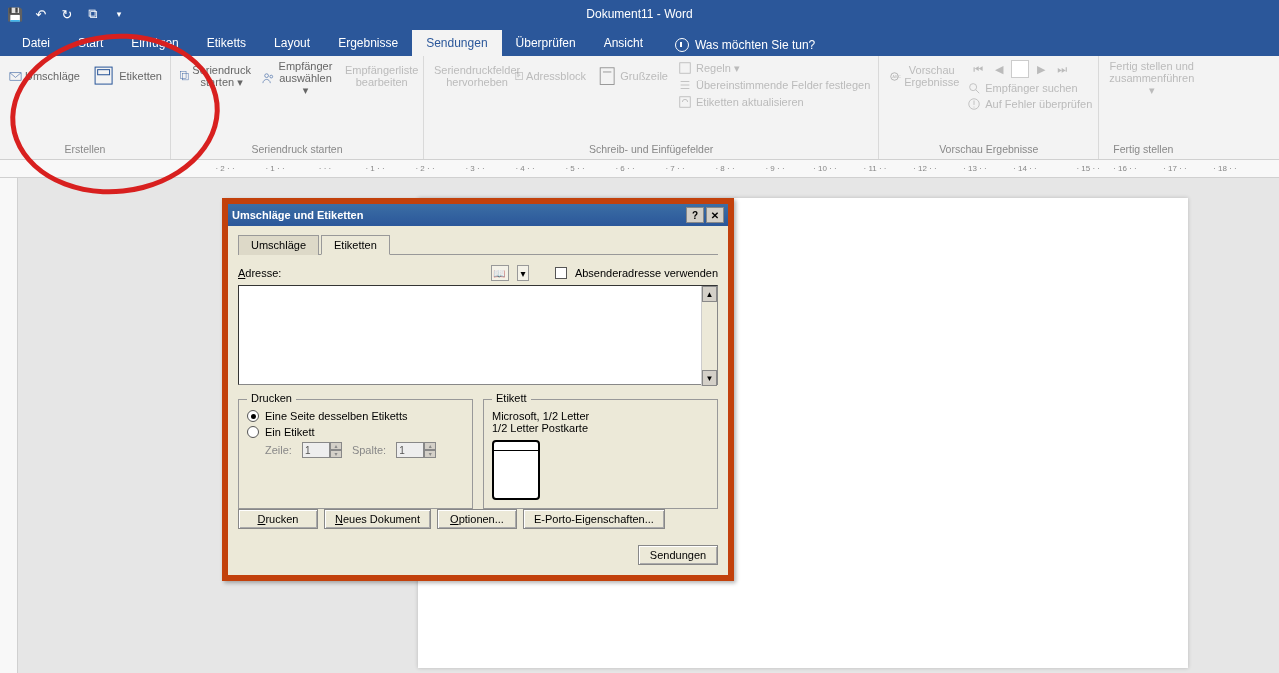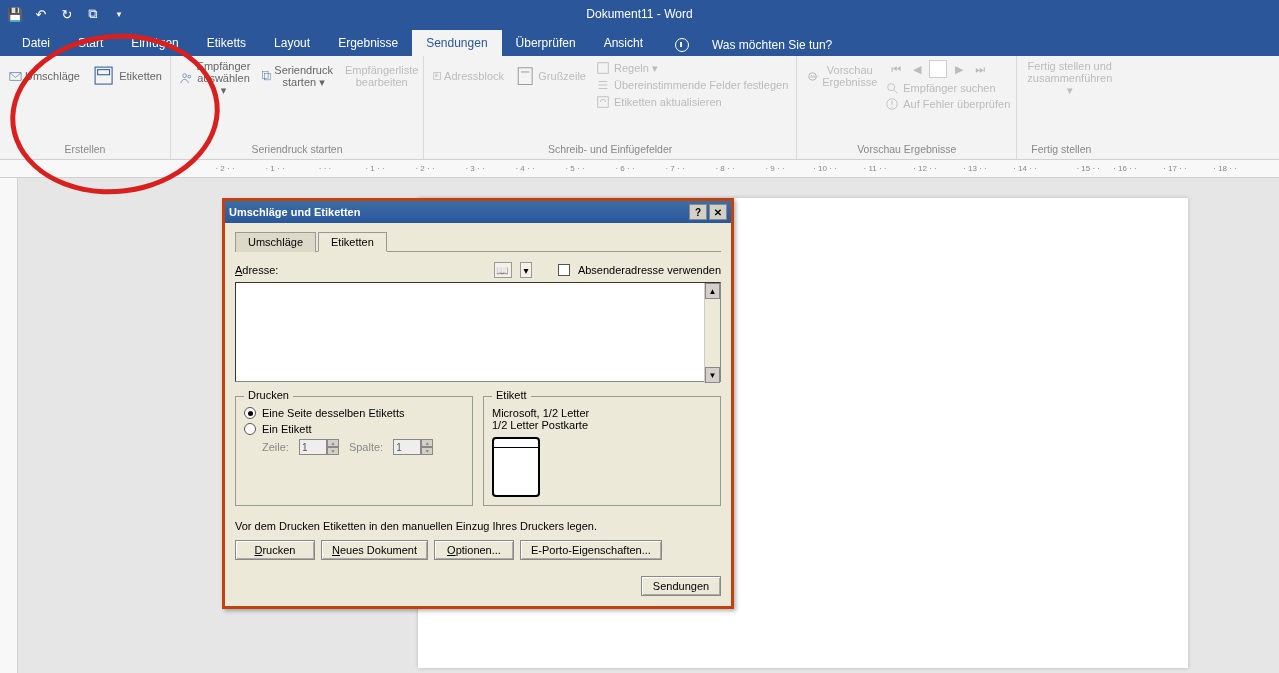--- a/index.html
+++ b/index.html
@@ -8,21 +8,21 @@
   
   .titlebar { height: 28px; background: #2b579a; color: #fff; display: flex; align-items: center; padding: 0 4px; position: relative; }
   .qat { display: flex; gap: 4px; align-items: center; }
   .qat-btn { width: 22px; height: 22px; display:flex; align-items:center; justify-content:center; color:#fff; font-size:13px; }
   .title-text { position:absolute; left:0; right:0; text-align:center; font-size:12px; pointer-events:none; }
 
   
   .tabbar { height: 28px; background:#2b579a; display:flex; align-items:flex-end; padding-left:8px; }
   .tab { padding: 6px 14px; color:#fff; font-size:12px; cursor:pointer; }
   .tab.active { background:#f3f3f3; color:#2b579a; }
-  .tell-me { display:flex; align-items:center; gap:23px; color:#fff; font-size:12px; margin-left:10px; padding:4px 8px; }
+  .tell-me { display:flex; align-items:center; gap:6px; color:#fff; font-size:12px; margin-left:10px; padding:4px 8px; }
   .tell-me .bulb{ width:14px; height:14px; border:1.5px solid #fff; border-radius:50%; position:relative;}
   .tell-me .bulb::after{content:"";position:absolute;left:4px;top:3px;width:2px;height:5px;background:#fff;}
 
   
   .ribbon { height: 104px; background:#f3f3f3; border-bottom:1px solid #d0d0d0; display:flex; }
   .group { border-right:1px solid #d9d9d9; display:flex; flex-direction:column; justify-content:space-between; padding:2px 4px 0 4px; }
   .group-body { display:flex; align-items:flex-start; gap:2px; flex:1; }
   .group-label { text-align:center; font-size:10.5px; color:#888; padding:2px 0 4px 0; white-space:nowrap; }
   .rbtn { display:flex; flex-direction:row; align-items:center; padding:2px 4px; font-size:11px; color:#666; min-width:52px; max-width:80px; text-align:center; cursor:default; gap:2px;}
   .rbtn.disabled{ color:#bbb; }
@@ -40,21 +40,21 @@
   .ruler-h { height:18px; background:#f8f8f8; border-bottom:1px solid #d0d0d0; position:relative; font-size:8px; color:#888; overflow:hidden;}
   .ruler-h .r-inner{position:absolute; left:200px; top:0; height:100%; display:flex; align-items:center;}
   .ruler-v { position:absolute; left:0; top:178px; bottom:0; width:18px; background:#f8f8f8; border-right:1px solid #d0d0d0; font-size:8px; color:#888;}
   .tick{font-size:8px;}
 
   
   .doc-area{ position:absolute; left:18px; right:0; top:178px; bottom:0; background:#e6e6e6; }
   .page{ position:absolute; left:400px; top:20px; width:770px; height:470px; background:#fff; box-shadow:0 0 4px rgba(0,0,0,.2); }
 
   
-  .dialog{ position:absolute; left:222px; top:198px; width:512px; background:#ece9d8; border:3px solid #c2410c; box-shadow:2px 2px 4px rgba(0,0,0,.3); font-size:11px; }
+  .dialog{ position:absolute; left:222px; top:198px; width:512px; background:#ece9d8; border:6px solid #c2410c; box-shadow:2px 2px 4px rgba(0,0,0,.3); font-size:11px; }
   .dlg-title{ height:22px; background:linear-gradient(#3b6ea5,#2b579a); color:#fff; display:flex; align-items:center; justify-content:space-between; padding:0 4px; font-weight:bold; font-size:11px;}
   .dlg-title .buttons{display:flex; gap:2px;}
   .dlg-title .btn{ width:18px; height:16px; background:#d4d0c8; border:1px solid #888; display:flex;align-items:center;justify-content:center; color:#000; font-size:10px;}
   .dlg-body{ padding:8px 10px 10px 10px; }
   .dlg-tabs{ display:flex; border-bottom:1px solid #999; margin-bottom:10px;}
   .dlg-tab{ padding:3px 12px; border:1px solid #999; border-bottom:none; background:#ece9d8; margin-right:2px; position:relative; top:1px; font-size:11px; cursor:pointer;}
   .dlg-tab.active{ background:#ece9d8; border-bottom:1px solid #ece9d8;}
   .dlg-tab.inactive{ background:#ddd9c8;}
   .row{display:flex; align-items:center; gap:6px; margin-bottom:4px;}
   .addr-label{font-size:11px;}
@@ -142,52 +142,62 @@
       </div>
     </div>
     <div class="group-label">Erstellen</div>
   </div>
 
   <div class="group">
     <div class="group-body">
       <div class="rbtn hot">
         <div class="ricon">
             <svg viewBox="0 0 32 32">
+              <rect x="4" y="4" width="16" height="20"></rect>
+              <rect x="10" y="10" width="16" height="18"></rect>
+            </svg>
+          </div>
+        <span>Seriendruck starten ▾</span>
+      </div>
+      <div class="rbtn hot">
+        <div class="ricon">
+            <svg viewBox="0 0 32 32">
               <circle cx="12" cy="10" r="4"></circle>
               <circle cx="22" cy="12" r="3"></circle>
               <path d="M4 26c0-5 5-8 8-8s8 3 8 8"></path>
             </svg>
           </div>
         <span>Empfänger auswählen ▾</span>
       </div>
-      <div class="rbtn hot">
-        <div class="ricon">
-            <svg viewBox="0 0 32 32">
-              <rect x="4" y="4" width="16" height="20"></rect>
-              <rect x="10" y="10" width="16" height="18"></rect>
-            </svg>
-          </div>
-        <span>Seriendruck starten ▾</span>
-      </div>
       <div class="rbtn disabled">
         <div class="ricon">
             <svg viewBox="0 0 32 32">
               <circle cx="12" cy="10" r="4"></circle>
               <path d="M4 26c0-5 5-8 8-8s8 3 8 8"></path>
               <path d="M22 6l4 4-8 8-4 0 0-4z"></path>
             </svg>
           </div>
         <span>Empfängerliste bearbeiten</span>
       </div>
     </div>
     <div class="group-label">Seriendruck starten</div>
   </div>
 
   <div class="group" style="flex:0 0 auto;">
     <div class="group-body">
+      <div class="rbtn disabled">
+        <div class="ricon">
+            <svg viewBox="0 0 32 32">
+              <rect x="6" y="4" width="20" height="24"></rect>
+              <line x1="10" y1="10" x2="22" y2="10"></line>
+              <line x1="10" y1="14" x2="22" y2="14"></line>
+            </svg>
+          </div>
+        <span>Seriendruckfelder hervorheben</span>
+      </div>
       <div class="rbtn disabled">
         <div class="ricon">
             <svg viewBox="0 0 32 32">
               <rect x="6" y="4" width="20" height="24"></rect>
               <line x1="10" y1="10" x2="18" y2="10"></line>
               <line x1="10" y1="14" x2="20" y2="14"></line>
               <line x1="10" y1="18" x2="16" y2="18"></line>
             </svg>
           </div>
         <span>Adressblock</span>
@@ -376,21 +386,20 @@
         </div>
       </div>
       <div class="groupbox gb-col">
         <div class="legend">Etikett</div>
         <div>Microsoft, 1/2 Letter</div>
         <div>1/2 Letter Postkarte</div>
         <div class="etik-preview"></div>
       </div>
     </div>
 
-    <div class="hint">Vor dem Drucken Etiketten in den manuellen Einzug Ihres Druckers legen.</div>
 
     <div class="dlg-buttons">
       <button class="dlg-btn"><u>D</u><span id="btn-dr">rucken</span></button>
       <button class="dlg-btn"><u>N</u><span id="btn-nd">eues Dokument</span></button>
       <button class="dlg-btn"><u>O</u><span id="btn-op">ptionen...</span></button>
       <button class="dlg-btn">E-Porto-Eigenschaften...</button>
     </div>
   </div>
   <div class="dlg-footer">
     <button class="dlg-btn">Sendungen</button>

